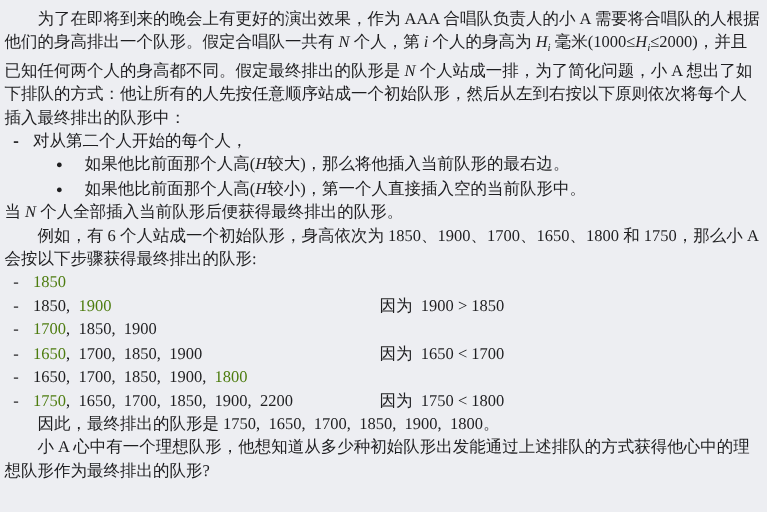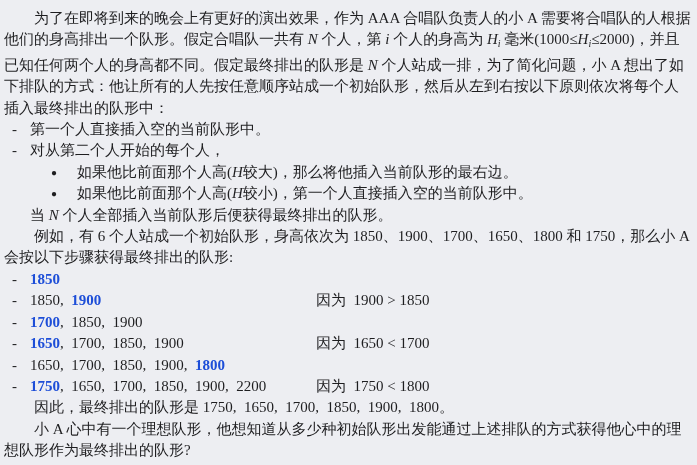--- a/index.html
+++ b/index.html
@@ -15,34 +15,34 @@
   }
   .doc { padding: 8px 4px 0 4px; width: 697px; height: 338px; border-radius: 21px; }
   p { margin: 0; white-space: pre-wrap; }
   .indent { text-indent: 30px; }
   .v  { font-style: italic; }
   .vs { font-style: italic; font-size: 10px; vertical-align: -3px; letter-spacing: 0; }
   .li { position: relative; padding-left: 26px; }
   .li .mk { position: absolute; left: 8px; top: 0; }
   .li.bullet { padding-left: 73px; }
   .li.bullet .mk { left: 47px; font-size: 10px; }
-  .closing { margin-left: 26px; }
+  .closing { }
   .step { position: relative; padding-left: 26px; white-space: pre; }
   .step .mk { position: absolute; left: 8px; top: 0; }
-  .step .b { font-weight: bold; color: #1d4ed8; margin-top: 28px; }
-  .step .reason { position: absolute; left: 312px; top: 0; white-space: pre; }
+  .step .b { font-weight: normal; color: #4d7c0f; margin-top: 28px; }
+  .step .reason { position: absolute; left: 341px; top: 0; white-space: pre; }
 </style>
 </head>
 <body>
 
 <div class="doc">
 
   <p class="indent"><span>为了在即将到来的晚会上有更好的演出效果，作为 AAA 合唱队负责人的小 A 需要将合唱队的人根据他们的身高排出一个队形。假定合唱队一共有 </span><span class="v">N</span><span> 个人，第 </span><span class="v">i</span><span> 个人的身高为 </span><span class="v">H</span><span class="vs">i</span><span> 毫米(1000≤</span><span class="v">H</span><span class="vs">i</span><span>≤2000)，并且已知任何两个人的身高都不同。假定最终排出的队形是 </span><span class="v">N</span><span> 个人站成一排，为了简化问题，小 A 想出了如下排队的方式：他让所有的人先按任意顺序站成一个初始队形，然后从左到右按以下原则依次将每个人插入最终排出的队形中：</span></p>
 
-  <div class="li"><span class="mk">-</span><span>第一个人直接插入空的当前队形中。</span></div>
+  <div class="li"><span class="mk">-</span></div>
 
   <div class="li"><span class="mk">-</span><span>对从第二个人开始的每个人，</span></div>
 
   <div class="li bullet"><span class="mk">●</span><span>如果他比前面那个人高(</span><span class="v">H</span><span>较大)，那么将他插入当前队形的最右边。</span></div>
 
   <div class="li bullet"><span class="mk">●</span><span>如果他比前面那个人高(</span><span class="v">H</span><span>较小)，第一个人直接插入空的当前队形中。</span></div>
 
   <p class="closing"><span>当 </span><span class="v">N</span><span> 个人全部插入当前队形后便获得最终排出的队形。</span></p>
 
   <p class="indent">例如，有 6 个人站成一个初始队形，身高依次为 1850、1900、1700、1650、1800 和 1750，那么小 A 会按以下步骤获得最终排出的队形:</p>

